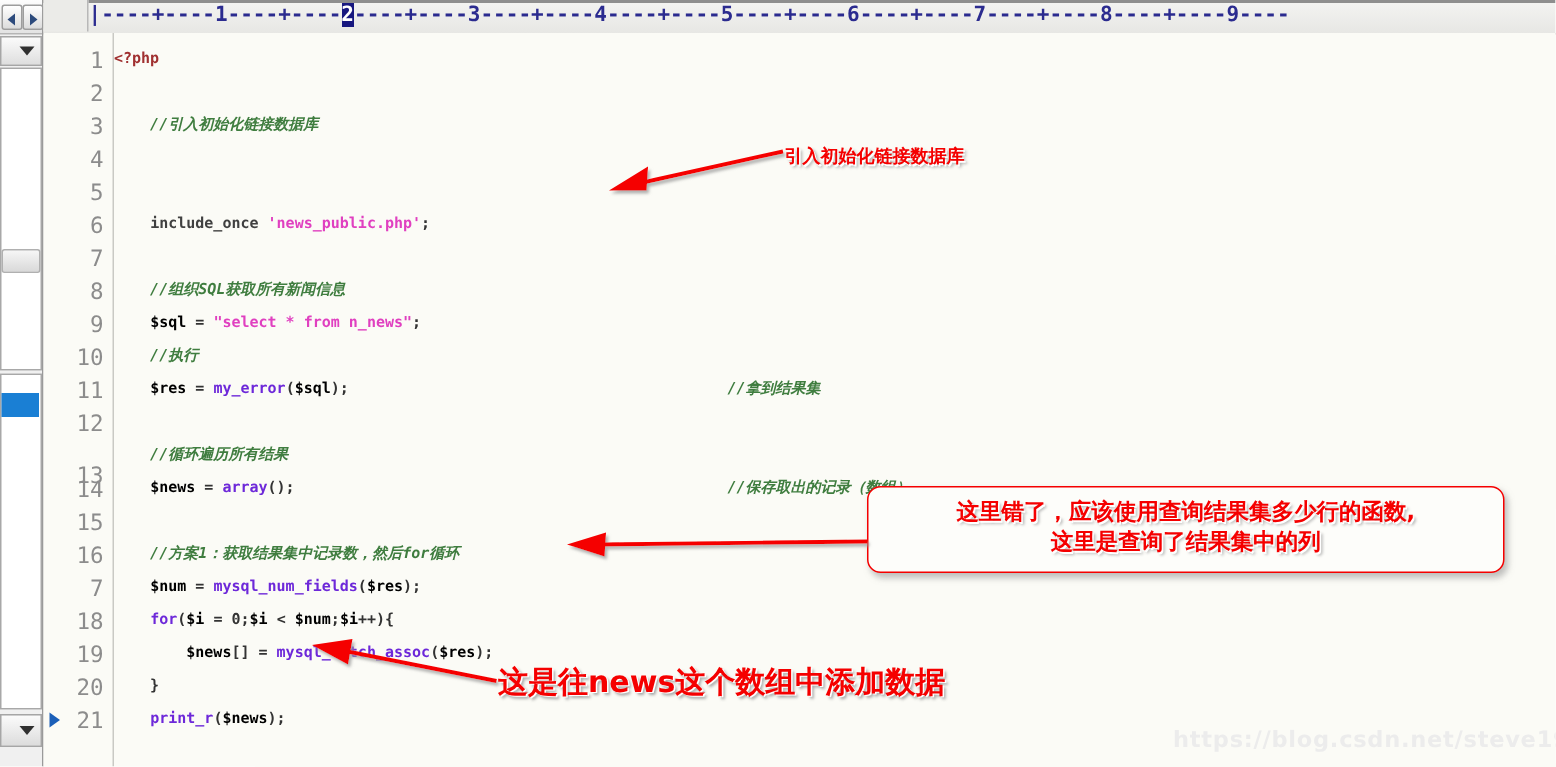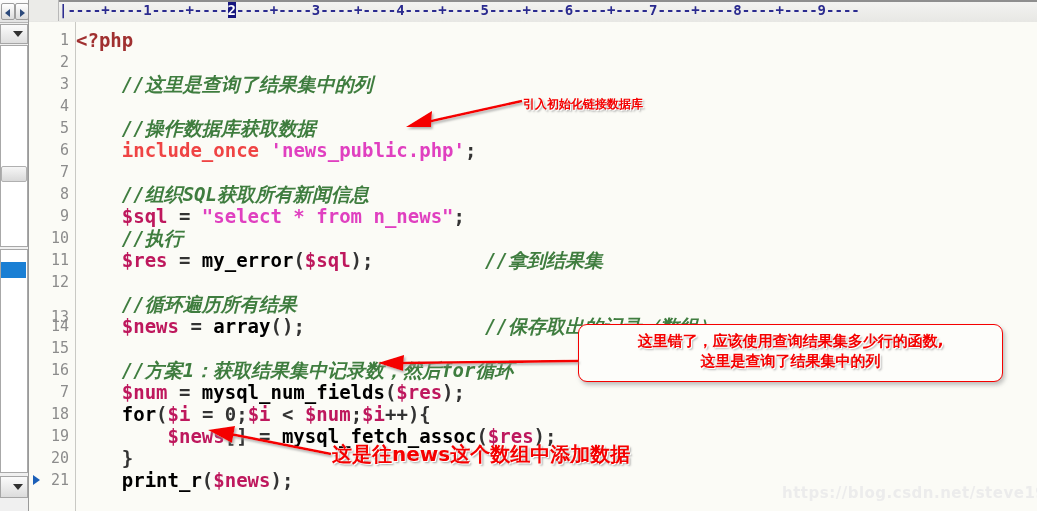--- a/index.html
+++ b/index.html
@@ -47,26 +47,26 @@
   .gutter{position:absolute;left:29px;top:22px;width:46px;bottom:0;background:#fbfbf6;border-right:1px solid #c9c9c4;}
   .gnum{position:absolute;right:6px;width:40px;text-align:right;
     font-family:"DejaVu Sans Mono","Liberation Mono",monospace;
     font-size:15px;color:#8c8c8c;line-height:22px;height:22px;}
   .gmark{position:absolute;left:4px;width:0;height:0;
     border-top:5px solid transparent;border-bottom:5px solid transparent;border-left:7px solid #1b5fb8;}
 
   
   .code{position:absolute;left:76px;top:22px;right:0;bottom:0;background:#fbfbf6;overflow:hidden;}
   .line{position:absolute;left:0;height:22px;line-height:22px;white-space:pre;
-    font-family:"DejaVu Sans Mono","Liberation Mono",monospace;font-size:19px;font-weight:bold;text-align:right;}
+    font-family:"DejaVu Sans Mono","Liberation Mono",monospace;font-size:10px;font-weight:bold;text-align:right;}
   .cmt{color:#3f7d3f;font-style:italic;font-weight:bold;}
-  .var{color:#be185d;}
-  .fn{color:#000000;}
+  .var{color:#000000;}
+  .fn{color:#6d28d9;}
   .str{color:#e040c0;}
-  .kw{color:#ef4444;}
+  .kw{color:#404040;}
   .op{color:#333333;}
   .num{color:#333333;}
   .tag{color:#a03030;}
 
   
   .anno{position:absolute;color:#f50000;font-weight:bold;white-space:pre;
     font-family:"DejaVu Sans","Liberation Sans",sans-serif;
     text-shadow:1px 1px 0 #ffffff, 2px 2px 2px rgba(150,150,150,.85);}
   .anno-box{position:absolute;border:1.6px solid #f50000;border-radius:9px;
     background:#fdfdfa;box-shadow:2px 3px 4px rgba(140,140,140,.55);
@@ -133,23 +133,22 @@
       <div class="gnum" style="top: 381px;">18</div>
       <div class="gnum" style="top: 403px;">19</div>
       <div class="gnum" style="top: 425px;">20</div>
       <div class="gnum" style="top: 447px;">21</div>
       <div class="gmark" style="top: 453px;"></div>
     </div>
 
   <div class="code">
       <div class="line" style="top: 7px;"><span class="tag">&lt;?php</span></div>
       <div class="line" style="top: 29px;"></div>
-      <div class="line" style="top: 51px;"><span class="cmt">    //这里是查询了结果集中的列</span></div>
+      <div class="line" style="top: 51px;"><span class="cmt">    //引入初始化链接数据库</span></div>
       <div class="line" style="top: 73px;"></div>
-      <div class="line" style="top: 95px;"><span class="cmt">    //操作数据库获取数据</span></div>
       <div class="line" style="top: 117px;"><span class="op">    </span><span class="kw">include_once</span><span class="op"> </span><span class="str">'news_public.php'</span><span class="op">;</span></div>
       <div class="line" style="top: 139px;"></div>
       <div class="line" style="top: 161px;"><span class="cmt">    //组织SQL获取所有新闻信息</span></div>
       <div class="line" style="top: 183px;"><span class="op">    </span><span class="var">$sql</span><span class="op"> = </span><span class="str">"select * from n_news"</span><span class="op">;</span></div>
       <div class="line" style="top: 205px;"><span class="cmt">    //执行</span></div>
       <div class="line" style="top: 227px;"><span class="op">    </span><span class="var">$res</span><span class="op"> = </span><span class="fn">my_error</span><span class="op">(</span><span class="var">$sql</span><span class="op">);</span></div>
       <div class="line cmt" style="top: 227px; left: 409px;">//拿到结果集</div>
       <div class="line" style="top: 249px;"></div>
       <div class="line" style="top: 293px;"><span class="op">    </span><span class="var">$news</span><span class="op"> = </span><span class="fn">array</span><span class="op">();</span></div>
       <div class="line" style="top: 271px;"><span class="cmt">    //循环遍历所有结果</span></div>

